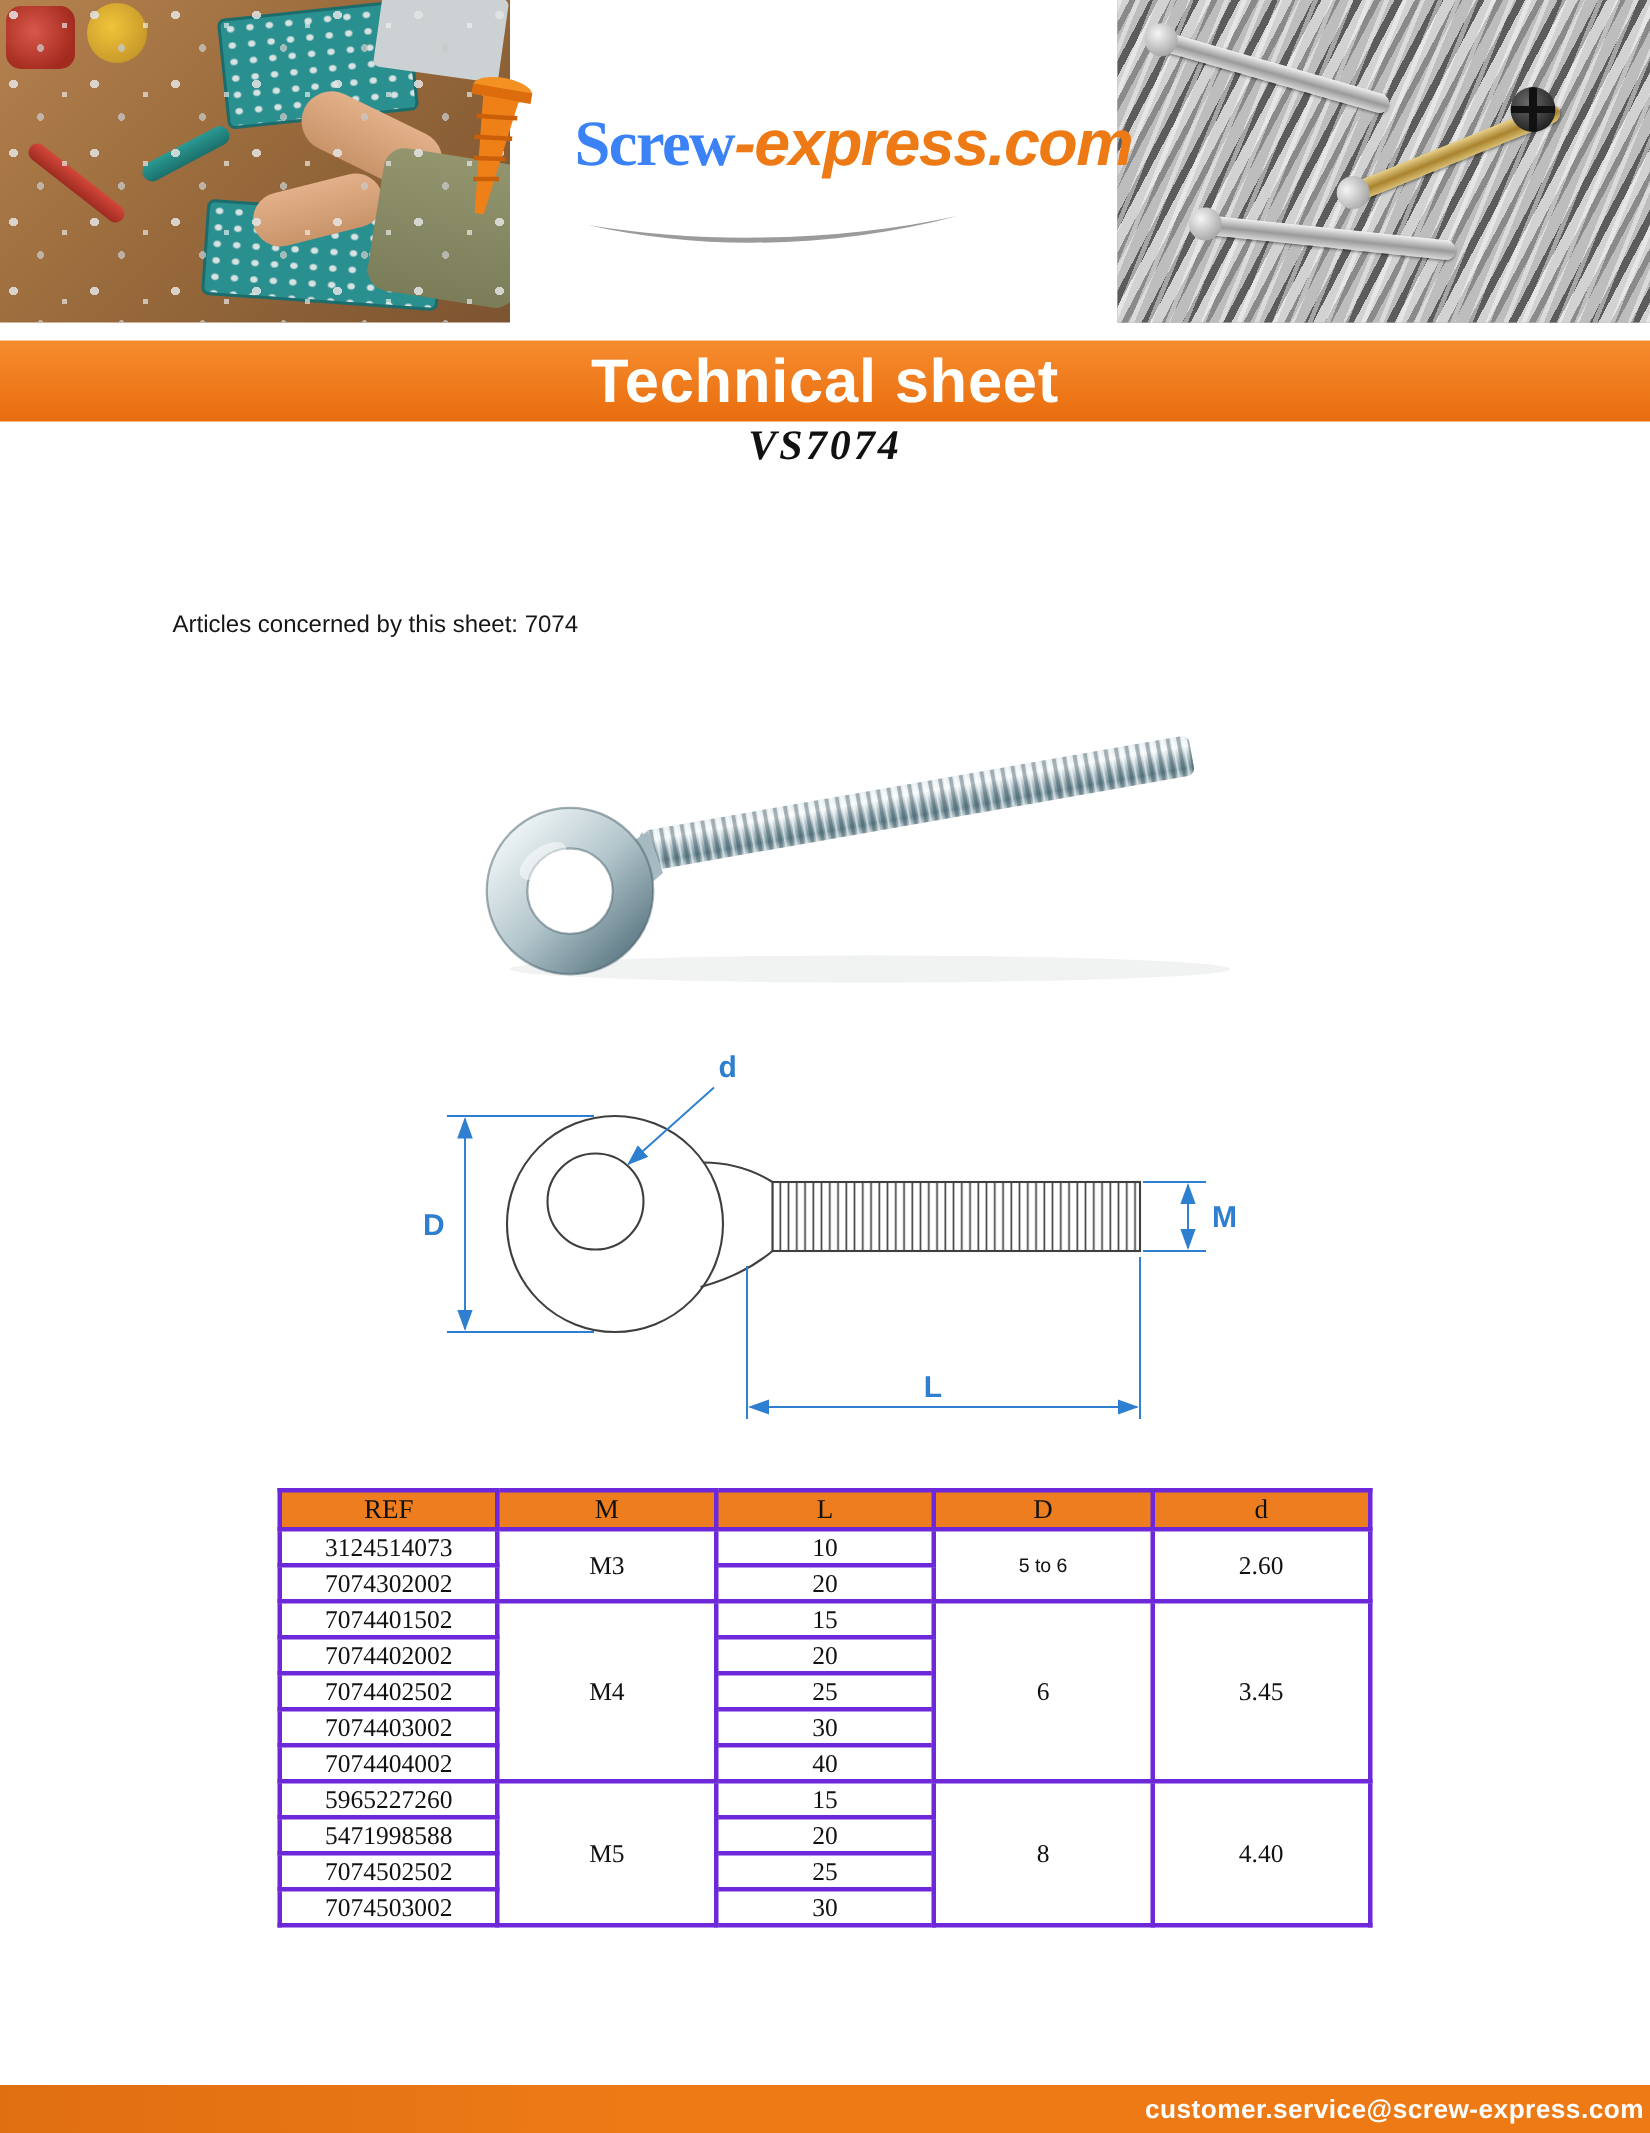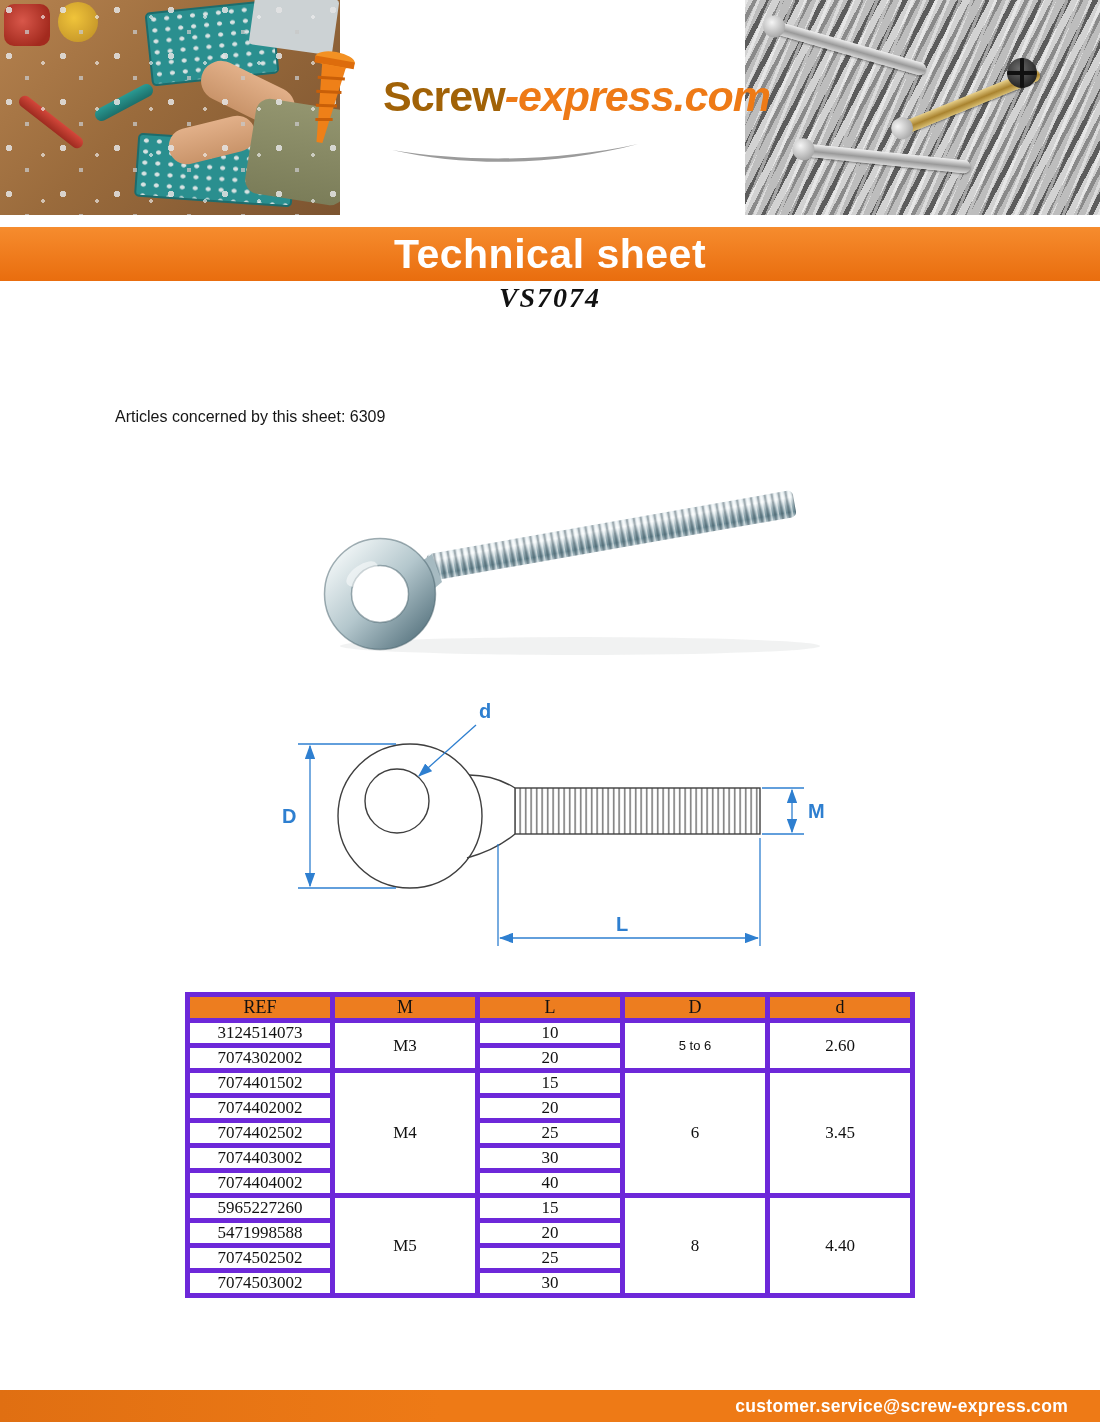--- a/index.html
+++ b/index.html
@@ -46,21 +46,21 @@
   .screw-c { left:56px; top:152px; width:170px; transform:rotate(6deg); }
   .phead { left:262px; top:58px; width:30px; height:30px; border-radius:50%;
     background-image:
       linear-gradient(0deg, transparent 42%, #111 42% 58%, transparent 58%),
       linear-gradient(90deg, transparent 42%, #111 42% 58%, transparent 58%),
       radial-gradient(circle at 40% 35%, #6a6a6a, #222 75%); }
 
   
   .logo-icon { position:absolute; left:300px; top:50px; width:64px; height:100px; }
   .logo-text { position:absolute; left:383px; top:72px; font-size:43px; font-weight:bold; white-space:nowrap; letter-spacing:-1px; }
-  .logo-dark { color:#a16207; }
+  .logo-dark { color:#3b82f6;font-family:Liberation Serif, serif; }
   .logo-orange { color:var(--accent-orange,#ee7a16); font-style:italic; }
   .swoosh { position:absolute; left:390px; top:142px; width:250px; height:26px; }
 
   
   .banner { position:absolute; left:0; top:215px; width:1100px; height:54px;
     background:linear-gradient(180deg,#f68c2e,#e96d0e); display:flex; align-items:center; justify-content:center;margin-top:12px; }
   .banner-title { color:#fff; font-size:41px; font-weight:800; letter-spacing:.5px; }
 
   
   .doc-ref { position:absolute; left:0; top:282px; width:1100px; text-align:center;
@@ -70,29 +70,29 @@
   .articles-line { position:absolute; left:115px; top:408px; font-size:16px; color:#161616; }
 
   
   .product-wrap { position:absolute; left:280px; top:462px; width:560px; height:200px; }
   .diagram-wrap { position:absolute; left:270px; top:698px; width:560px; height:262px; }
   svg { display:block; width:100%; height:100%; }
 
   
   .dim-table { position:absolute; left:185px; top:992px; width:730px; border-collapse:collapse;
     font-family:"Liberation Serif", serif; table-layout:fixed; }
-  .dim-table th, .dim-table td { border:5px solid #6d28d9; text-align:center; padding:0; }
+  .dim-table th, .dim-table td { border:3px solid #6d28d9; text-align:center; padding:0; }
   .dim-table th { background:var(--table-header-orange,#ed7d1f); font-weight:normal; font-size:18px; height:26px; color:#111; }
   .dim-table td { font-size:17px; height:24px; color:#111; }
   .dim-table td.cell-small { font-family:"Liberation Sans", sans-serif; font-size:13px; }
 
   
   .footer { position:absolute; left:0; top:1390px; width:1100px; height:32px;
     background:linear-gradient(90deg,#e06f12,var(--accent-orange,#ee7a16) 40%);
-    display:flex; align-items:center; justify-content:flex-end; padding-right:32px; }
+    display:flex; align-items:center; justify-content:flex-end; padding-right:4px; }
   .footer-email { color:#fff; font-size:17.5px; font-weight:bold; letter-spacing:.3px; }
 </style>
 </head>
 <body>
 
 <div class="page">
 
   <div class="photo photo-left">
     <div class="shape tape-red"></div>
     <div class="shape tape-yellow"></div>
@@ -132,21 +132,21 @@
     <svg viewBox="0 0 250 26">
         <path d="M2,8 C80,26 170,23 248,2 C170,19 80,21 2,8 Z" fill="#9b9b9b"></path>
       </svg>
   </div>
 
   <div class="banner">
     <span class="banner-title">Technical sheet</span>
   </div>
 
   <h1 class="doc-ref">VS7074</h1>
-  <p class="articles-line">Articles concerned by this sheet: 6309</p>
+  <p class="articles-line">Articles concerned by this sheet: 7074</p>
 
   <div class="product-wrap">
     <svg viewBox="0 0 560 200">
       <defs>
         <linearGradient id="shaftMetal" x1="0" y1="0" x2="0" y2="1">
           <stop offset="0" stop-color="#e3ecef"></stop>
             <stop offset="0.25" stop-color="#f6fafb"></stop>
           <stop offset="0.55" stop-color="#a3b8bf"></stop>
             <stop offset="0.8" stop-color="#71909a"></stop>
           <stop offset="1" stop-color="#b3c4ca"></stop>

